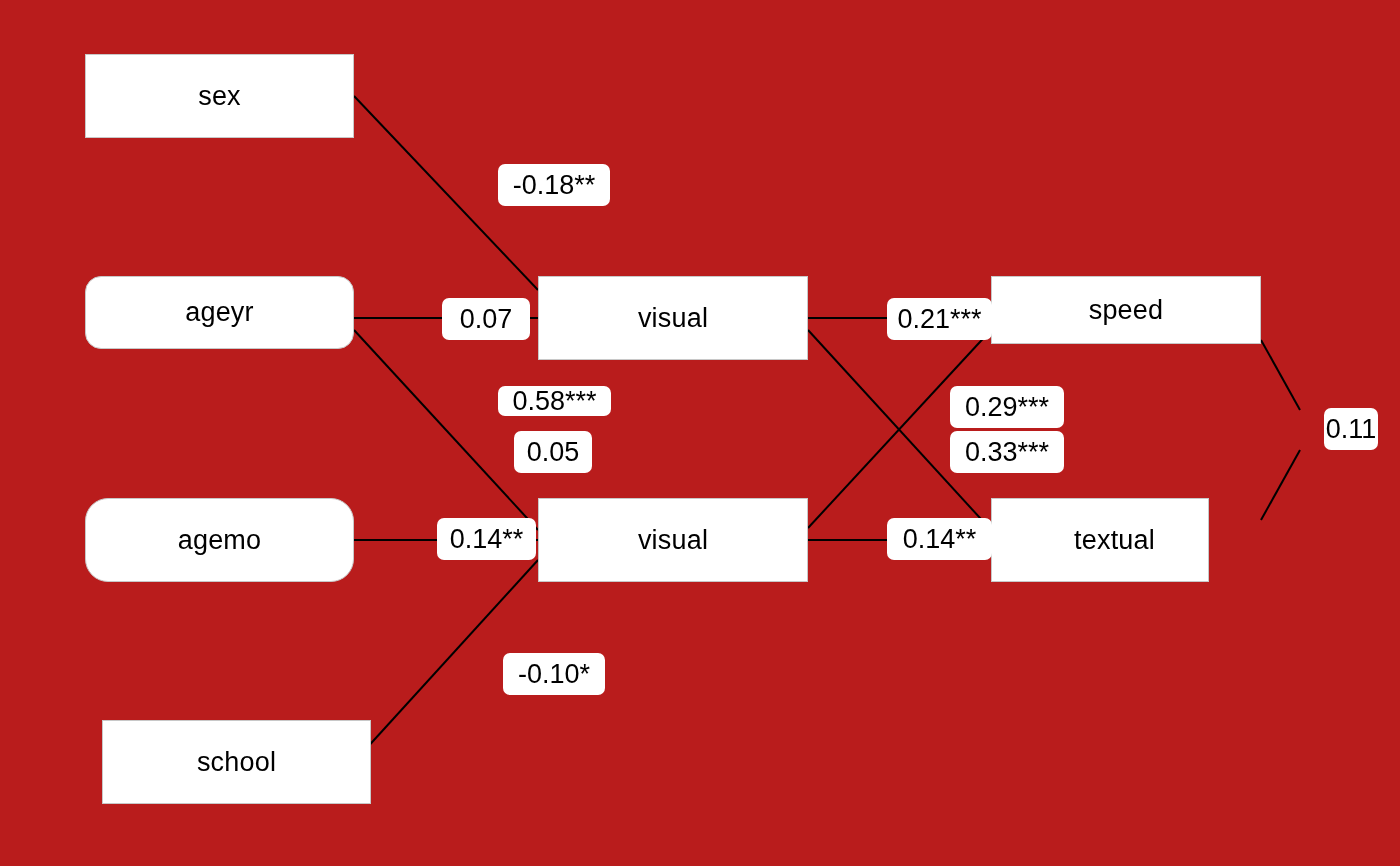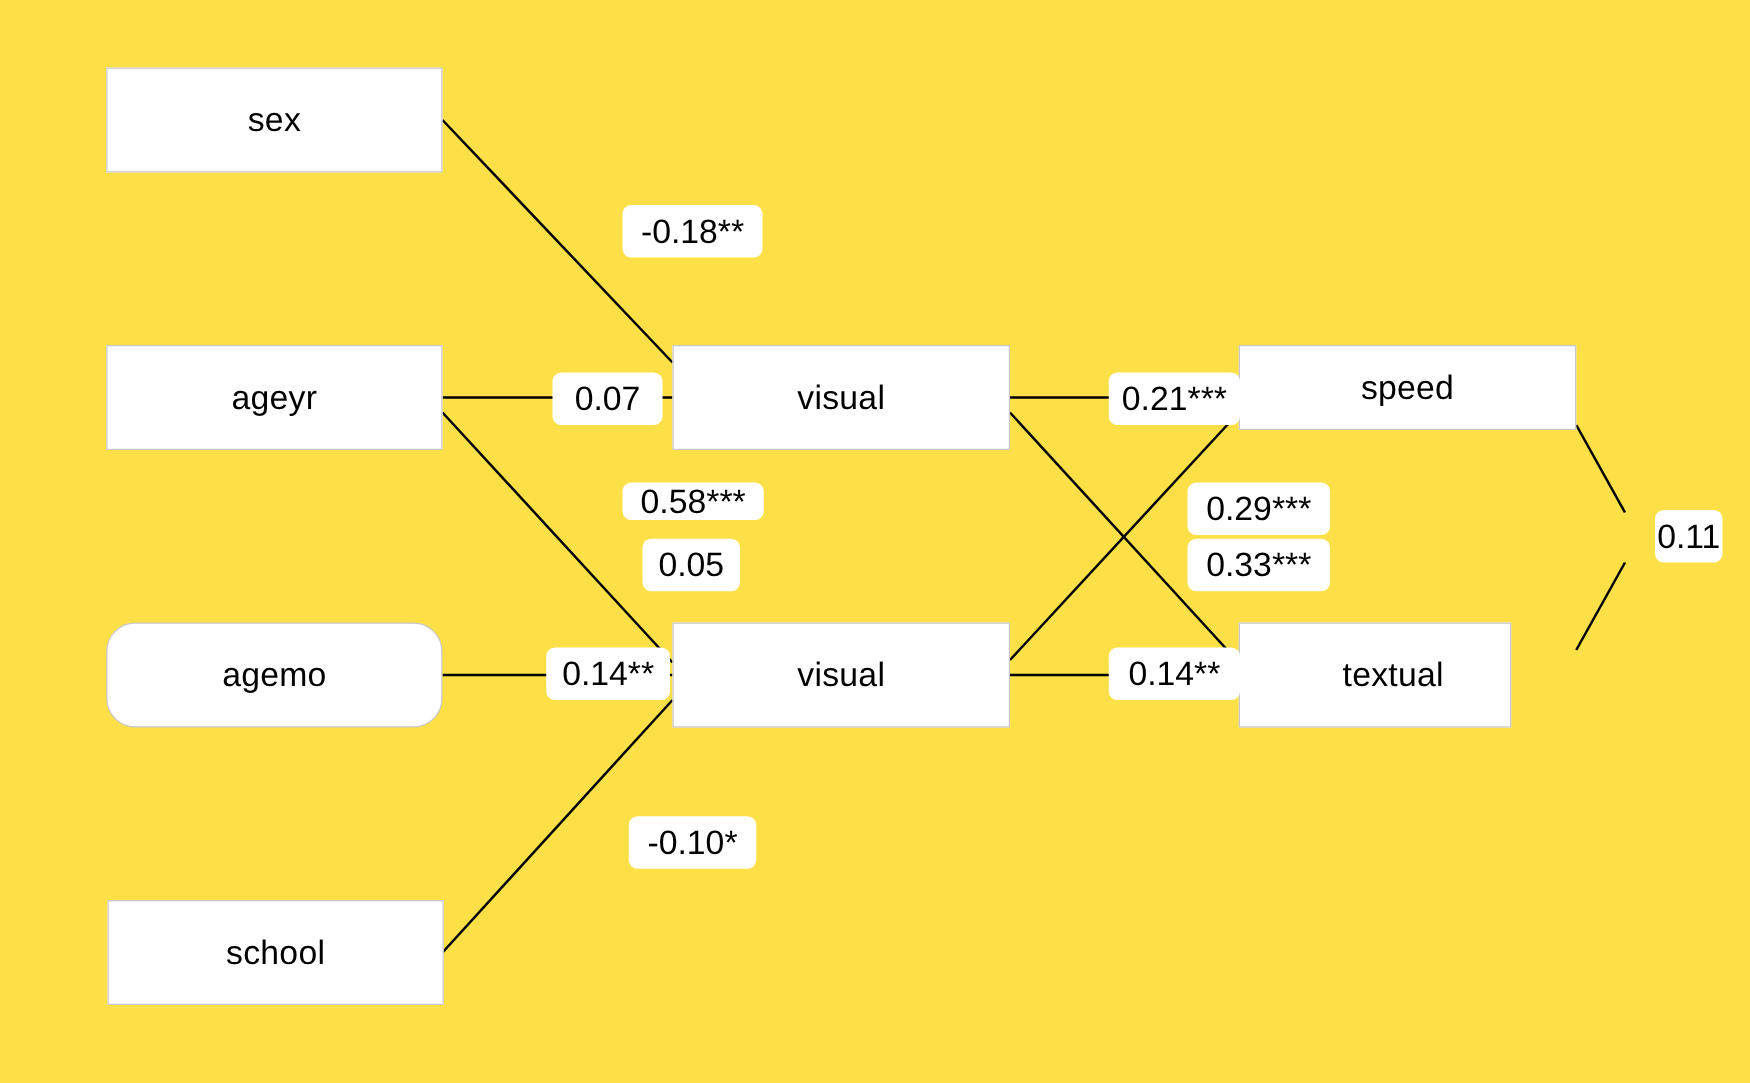--- a/index.html
+++ b/index.html
@@ -7,21 +7,21 @@
     padding: 0;
     background: #000000;
   }
   body {
     font-family: "Liberation Sans", sans-serif;
   }
   #diagram {
     position: relative;
     width: 1400px;
     height: 866px;
-    background: #fde047;
+    background: #b91c1c;
     overflow: hidden;
   }
   .node {
     position: absolute;
     background: #ffffff;
     border: 1px solid #c8c8c8;
     box-sizing: border-box;
     display: flex;
     align-items: center;
     justify-content: center;
@@ -73,21 +73,21 @@
       <path d="M808,528 L991,330"></path>
       <path d="M1261,340 L1300,410"></path>
       <path d="M1261,520 L1300,450"></path>
     </g>
   </svg>
 
   <div class="node" style="left:85px; top:54px; width:269px; height:84px;">
     <span>sex</span>
   </div>
 
-  <div class="node" style="left:85px; top:276px; width:269px; height:84px;">
+  <div class="node" style="left:85px; top:276px; width:269px; height:73px;border-radius:16px;">
     <span>ageyr</span>
   </div>
 
   <div class="node" style="left:538px; top:276px; width:270px; height:84px;text-align:center;">
     <span>visual</span>
   </div>
 
   <div class="node" style="left:991px; top:276px; width:270px; height:68px;">
     <span>speed</span>
   </div>
@@ -97,21 +97,21 @@
   </div>
 
   <div class="node" style="left:538px; top:498px; width:270px; height:84px;">
     <span>visual</span>
   </div>
 
   <div class="node" style="left:991px; top:498px; width:218px; height:84px;padding-left:29px;">
     <span>textual</span>
   </div>
 
-  <div class="node" style="left:86px; top:720px; width:269px; height:84px;">
+  <div class="node" style="left:102px; top:720px; width:269px; height:84px;">
     <span>school</span>
   </div>
 
   <div class="edge-label" style="left:459px; top:164px; width:112px; height:42px;">
     <span>-0.18**</span>
   </div>
 
   <div class="edge-label" style="left:403px; top:298px; width:88px; height:42px;">
     <span>0.07</span>
   </div>

